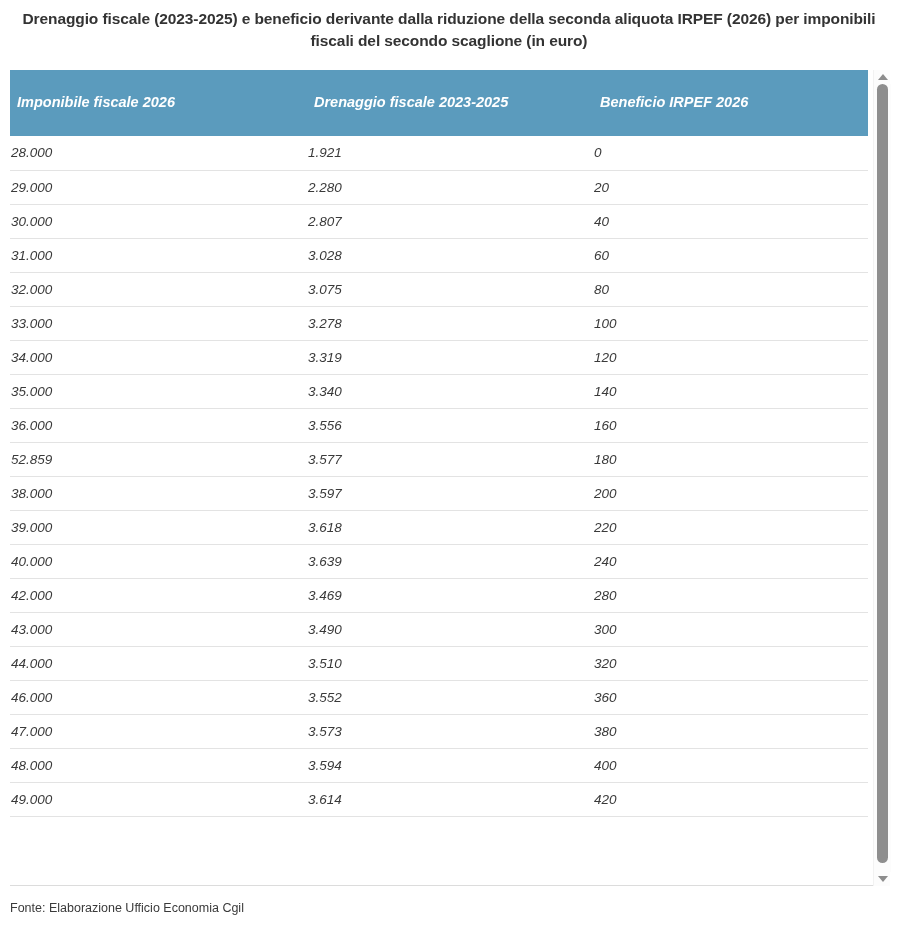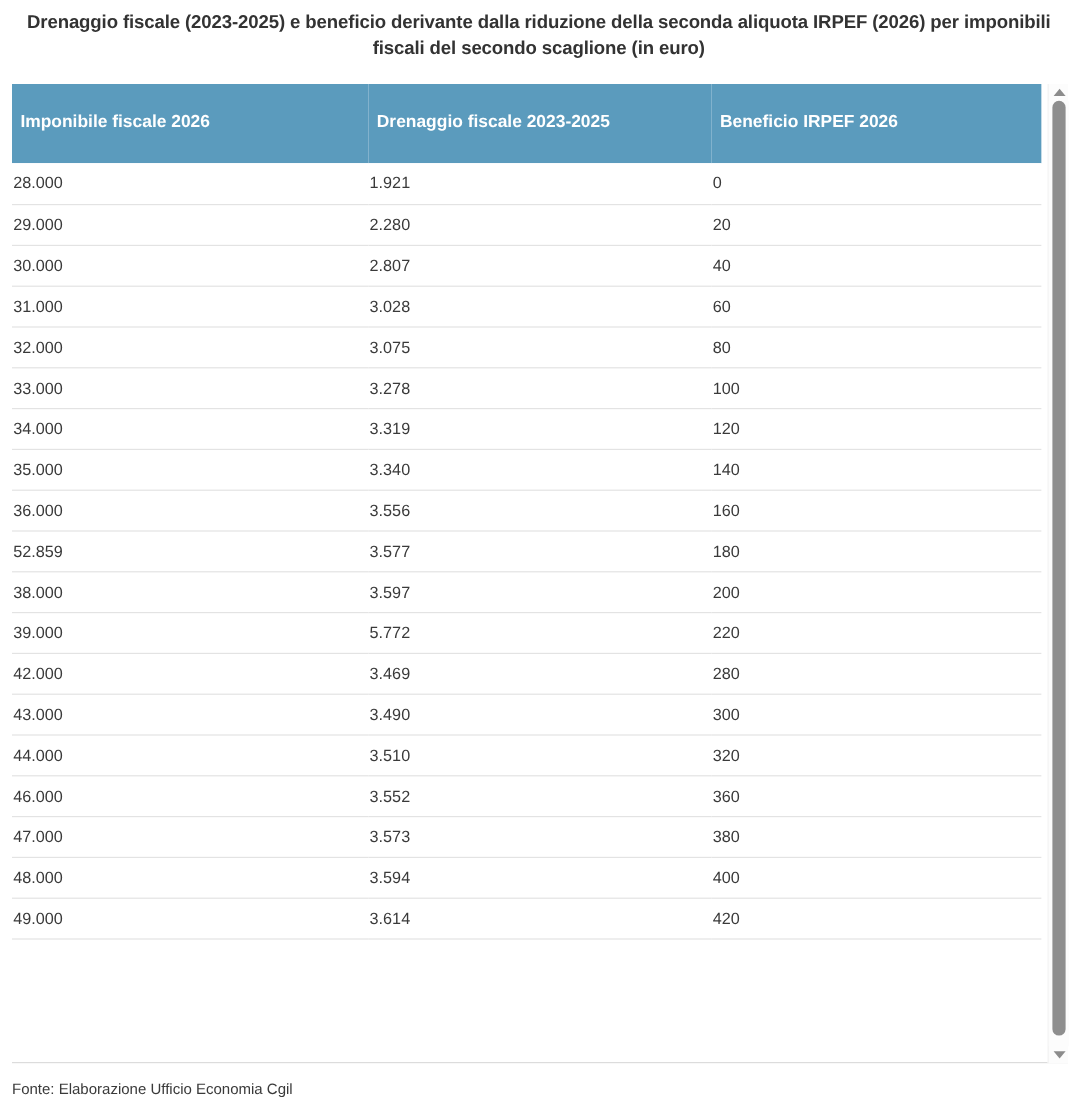--- a/index.html
+++ b/index.html
@@ -46,20 +46,21 @@
     border-bottom: 1px solid #dcdcdc;
   }
 
   .table-viewport {
     position: absolute;
     left: 0;
     top: 0;
     width: 858px;
     height: 815px;
     overflow: hidden;
+    font-style: italic;
   }
 
   table.grid {
     width: 858px;
     border-collapse: collapse;
     table-layout: fixed;
   }
 
   table.grid col.c1 { width: 297px; }
   table.grid col.c2 { width: 286px; }
@@ -222,22 +223,27 @@
               <td>3.577</td>
               <td>180</td>
             </tr>
             <tr>
               <td>38.000</td>
               <td>3.597</td>
               <td>200</td>
             </tr>
             <tr>
               <td>39.000</td>
-              <td>5.772</td>
+              <td>3.618</td>
               <td>220</td>
+            </tr>
+            <tr>
+              <td>40.000</td>
+              <td>3.639</td>
+              <td>240</td>
             </tr>
             <tr>
               <td>42.000</td>
               <td>3.469</td>
               <td>280</td>
             </tr>
             <tr>
               <td>43.000</td>
               <td>3.490</td>
               <td>300</td>

